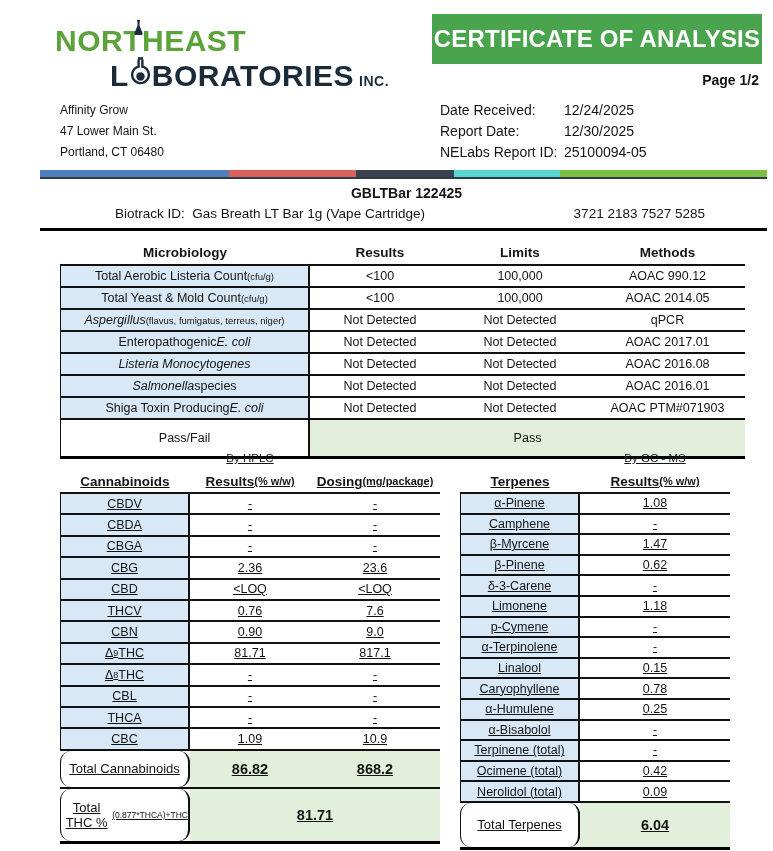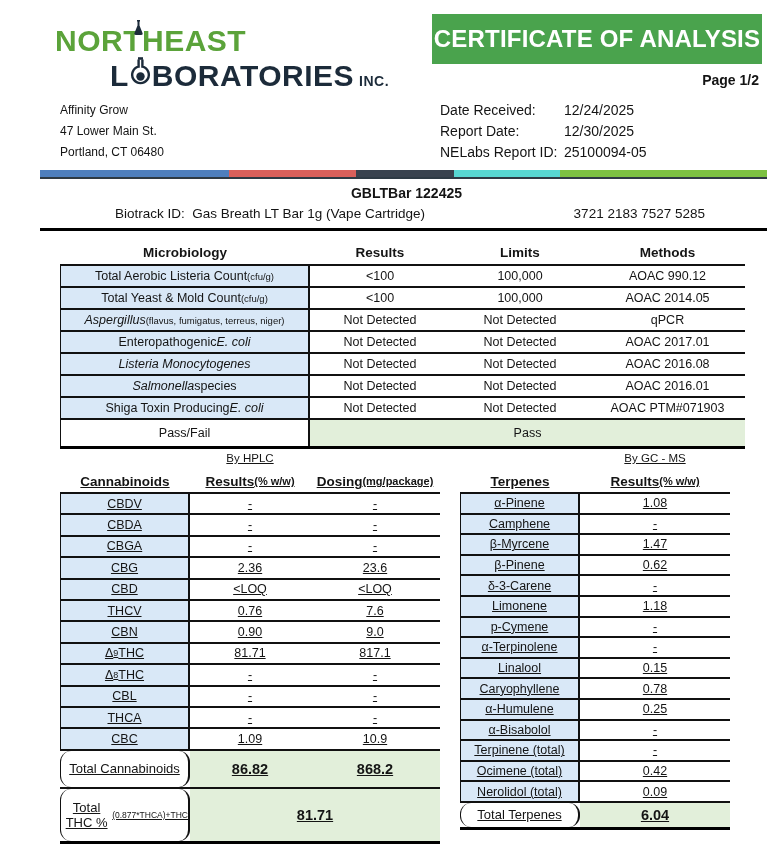--- a/index.html
+++ b/index.html
@@ -62,21 +62,21 @@
   .it{font-style:italic;}
   .small-sfx{font-size:9.5px;}
   sup{font-size:9px;}
 
   
   .micro{position:absolute;left:60px;top:240px;width:685px;font-size:12.5px;border-bottom:3px solid #000;}
   .micro .grid{display:grid;grid-template-columns:250px 140px 140px 155px;}
   .micro-head{height:26px;border-bottom:2.5px solid #111;font-weight:bold;font-size:13.5px;}
   .micro-head .cell{justify-content:center;}
   .mrow{height:22px;border-bottom:2px solid #111;}
-  .pass-row{height:26px;display:grid;grid-template-columns:250px 435px;}
+  .pass-row{height:36px;display:grid;grid-template-columns:250px 435px;}
 
   
   .lower{font-size:12.5px;text-decoration:underline;}
   .byline{font-size:11.5px;text-align:center;height:18px;}
   .tbl-head{font-weight:bold;font-size:13.5px;border-bottom:2.5px solid #111;height:24px;}
   .unit{font-size:11px;}
 
   .cann{position:absolute;left:60px;top:452px;width:380px;border-bottom:3px solid #000;}
   .cann .grid{display:grid;grid-template-columns:130px 120px 130px;}
   .cann .byline{margin-left:130px;width:120px;}
@@ -84,21 +84,21 @@
   .total-cann{height:38px;border-bottom:2.5px solid #111;display:grid;grid-template-columns:130px 120px 130px;}
   .total-thc{height:52px;display:grid;grid-template-columns:130px 250px;}
   .total-label{font-size:13px;border-radius:11px;}
   .total-val{font-weight:bold;font-size:14.5px;}
   sub{font-size:8.5px;text-align:center;}
 
   .terp{position:absolute;left:460px;top:452px;width:270px;border-bottom:3px solid #000;}
   .terp .grid{display:grid;grid-template-columns:120px 150px;}
   .terp .byline{margin-left:120px;width:150px;}
   .trow{height:20.6px;border-bottom:2px solid #111;}
-  .total-terp{height:24px;display:grid;grid-template-columns:120px 150px;}
+  .total-terp{height:44px;display:grid;grid-template-columns:120px 150px;}
 </style>
 </head>
 <body>
 
 <div class="page">
 
   <div class="logo">
     <div class="logo-line1"><span>NORTHEAST</span><span class="logo-flask-small"><svg width="13" height="17" viewBox="0 0 13 17">
             <path d="M5 1h3v1.5h-0.5v4l3 7.5a1.5 1.5 0 0 1-1.4 2H3.9a1.5 1.5 0 0 1-1.4-2l3-7.5v-4H5z" fill="#1c2b3a"></path>
           </svg></span></div>

